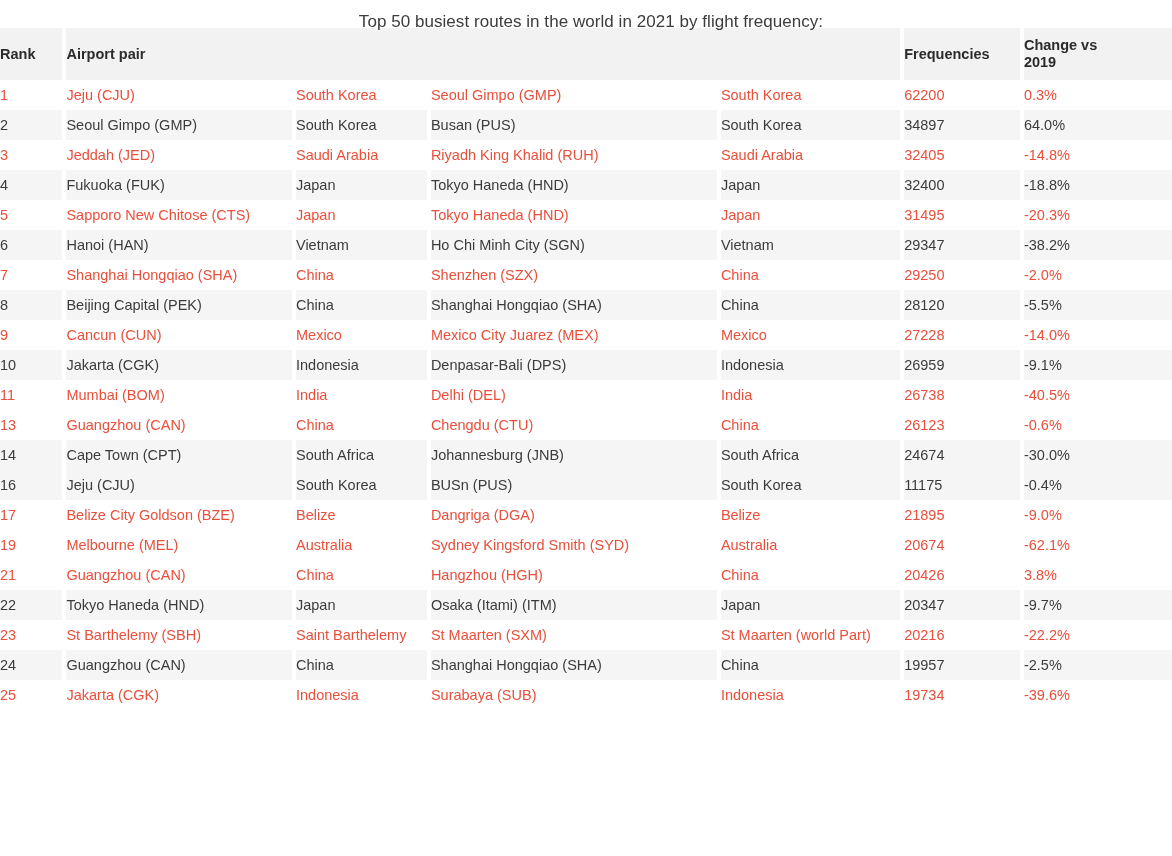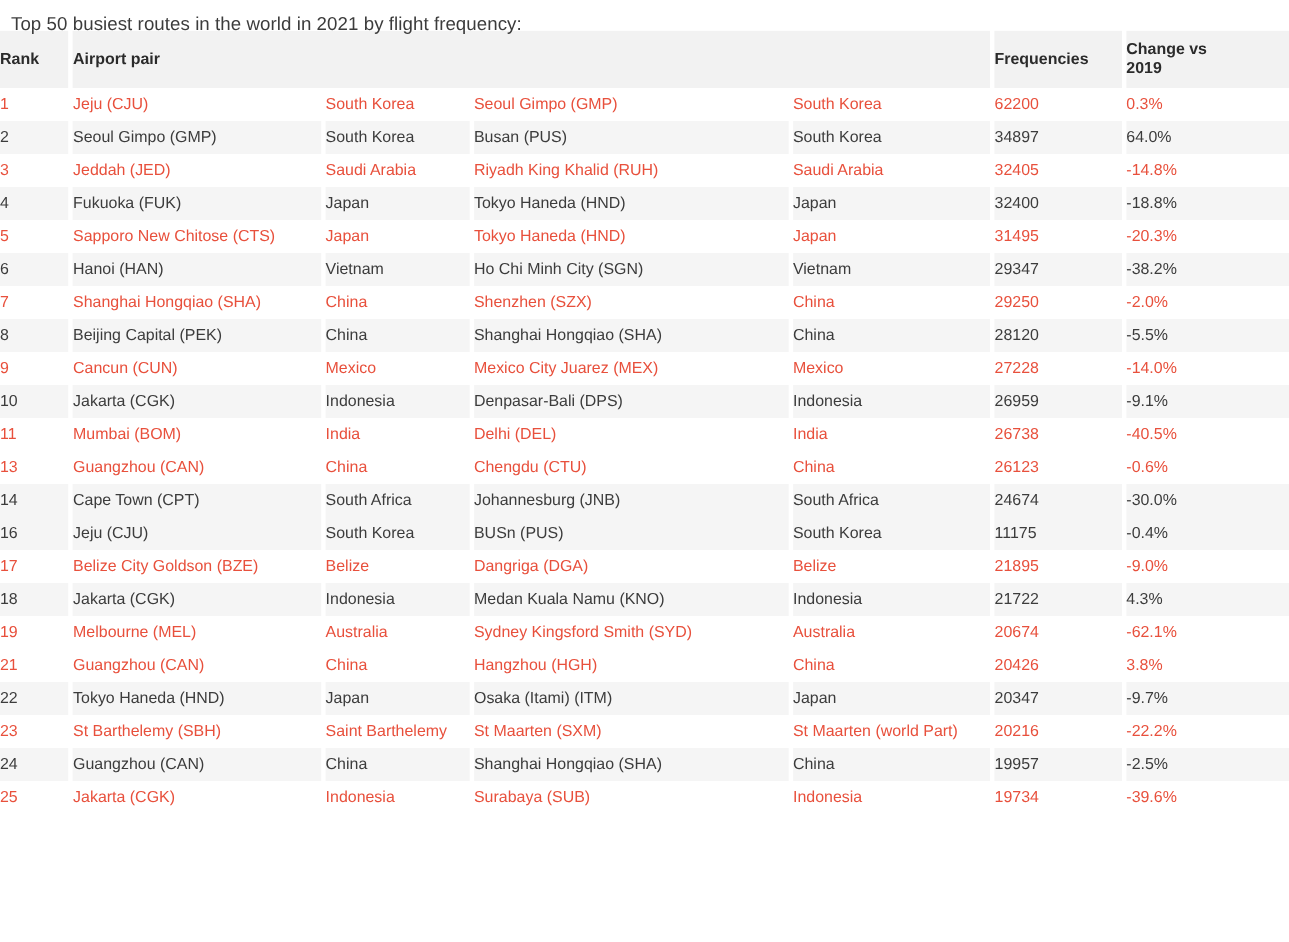--- a/index.html
+++ b/index.html
@@ -25,20 +25,21 @@
 
   .page-title {
     font-size: 17px;
     line-height: 20px;
     color: #3c3c3c;
     padding: 12px 0 0 10px;
     height: 28px;
     box-sizing: border-box;
     white-space: nowrap;
     letter-spacing: 0.05px;
+    text-align: center;
   }
 
   table.routes {
     border-collapse: separate;
     border-spacing: 4px 0;
     width: 1180px;
     margin-left: -4px;
     table-layout: fixed;
     font-size: 14.5px;
   }
@@ -253,29 +254,20 @@
         </tr>
         <tr class="odd">
           <td>17</td>
           <td>Belize City Goldson (BZE)</td>
           <td>Belize</td>
           <td>Dangriga (DGA)</td>
           <td>Belize</td>
           <td>21895</td>
           <td>-9.0%</td>
         </tr>
-        <tr class="even">
-          <td>18</td>
-          <td>Jakarta (CGK)</td>
-          <td>Indonesia</td>
-          <td>Medan Kuala Namu (KNO)</td>
-          <td>Indonesia</td>
-          <td>21722</td>
-          <td>4.3%</td>
-        </tr>
         <tr class="odd">
           <td>19</td>
           <td>Melbourne (MEL)</td>
           <td>Australia</td>
           <td>Sydney Kingsford Smith (SYD)</td>
           <td>Australia</td>
           <td>20674</td>
           <td>-62.1%</td>
         </tr>
         <tr class="odd">

